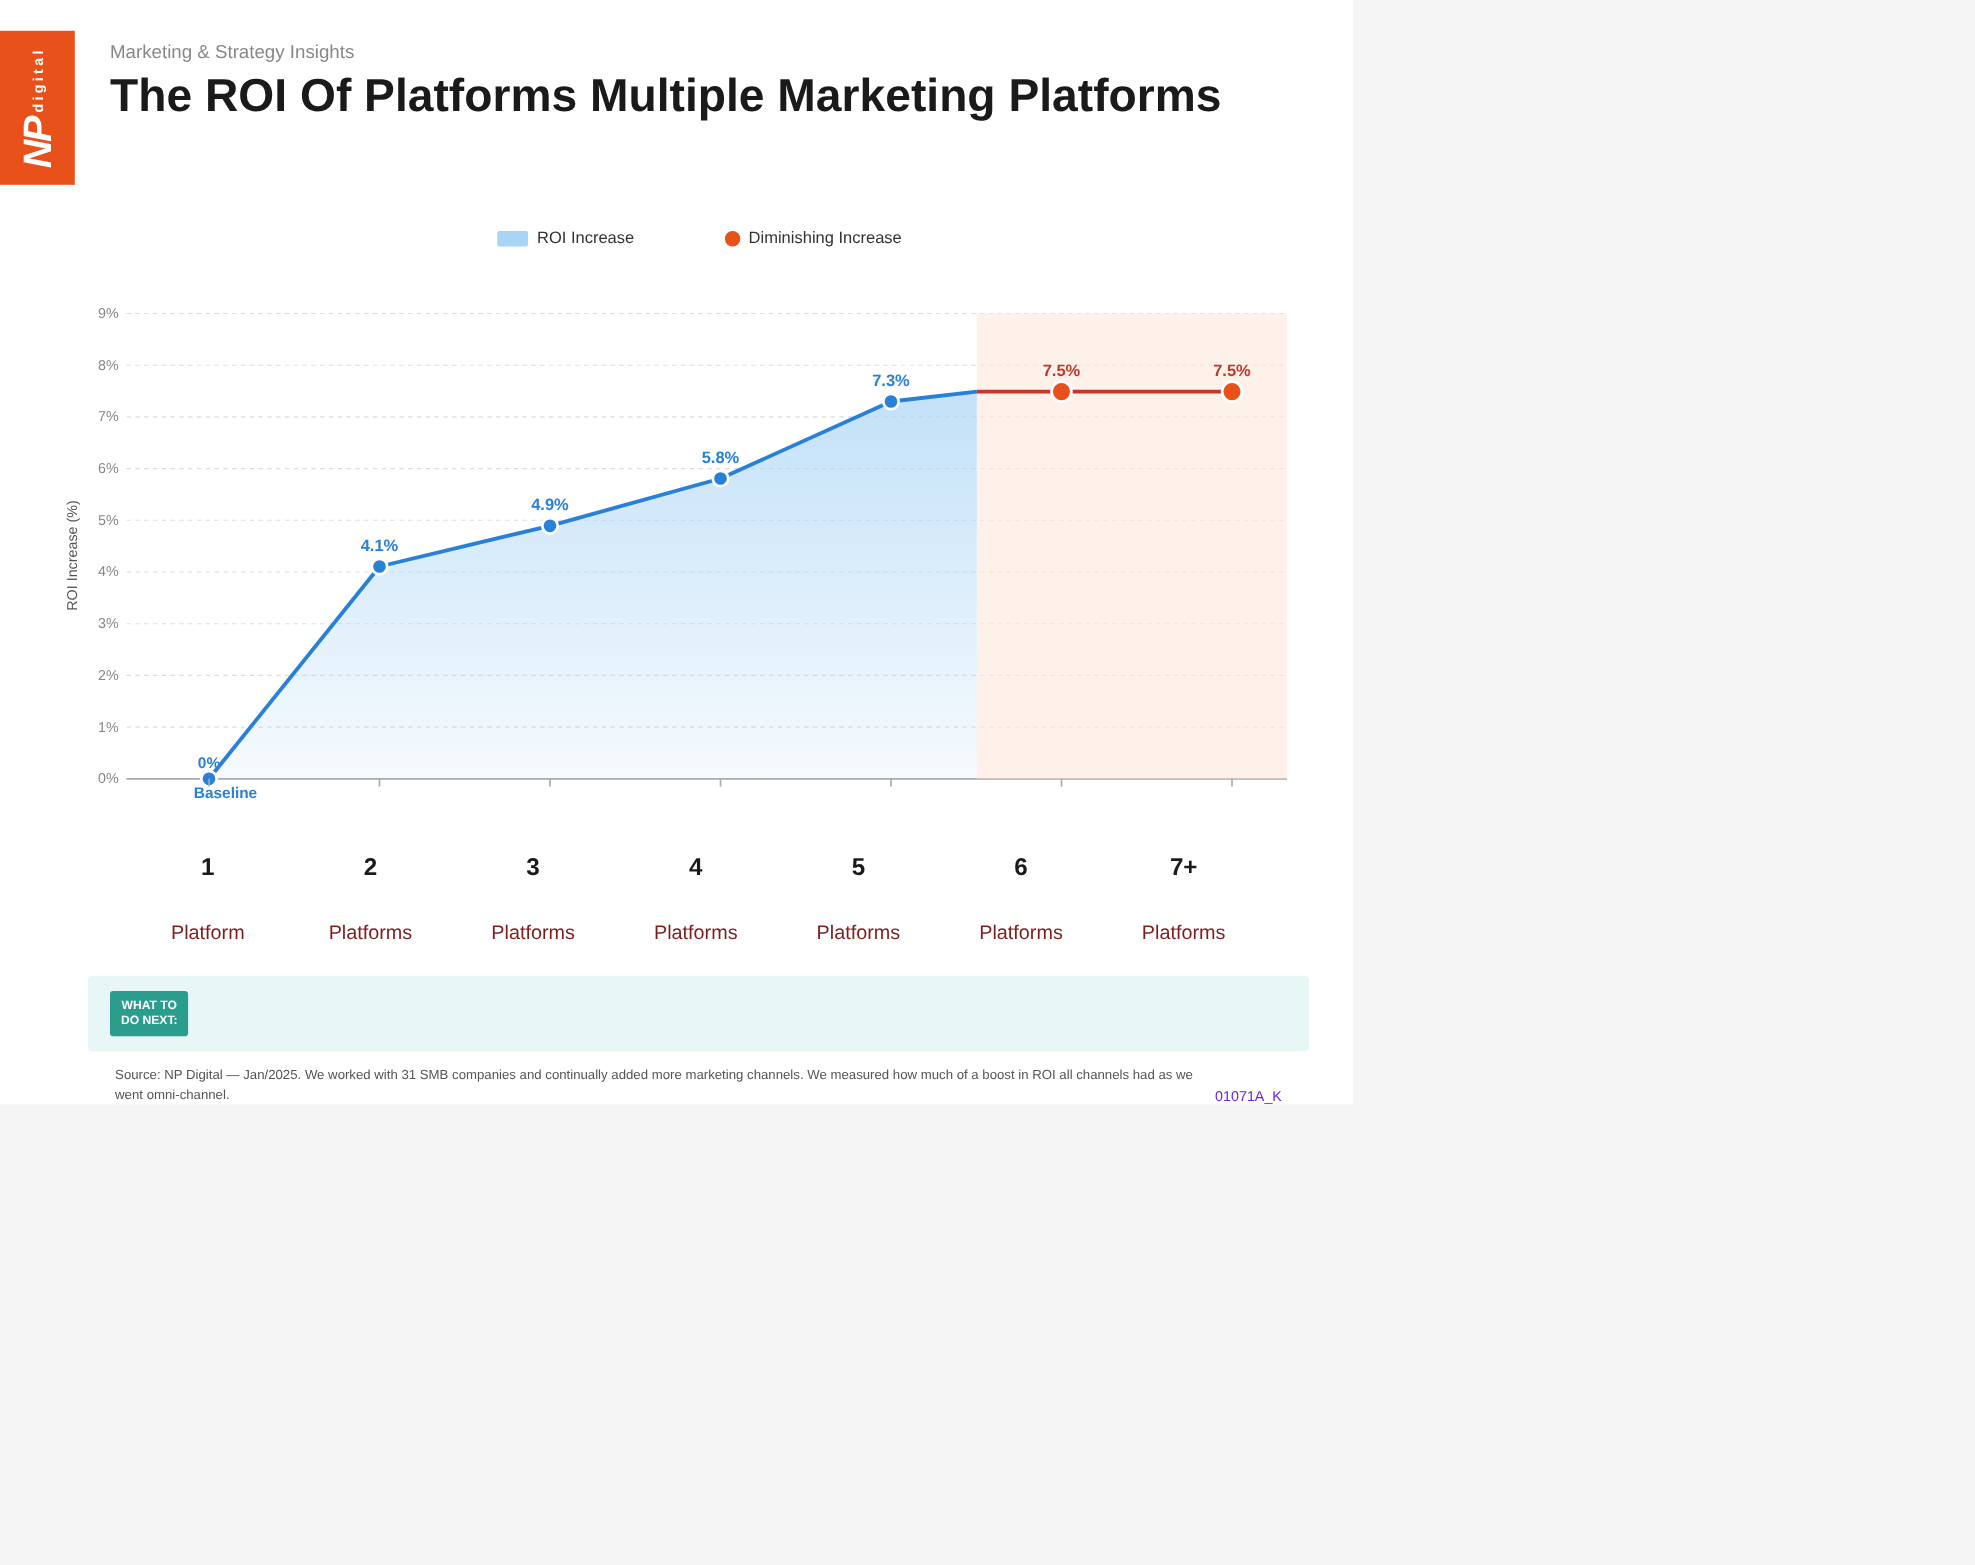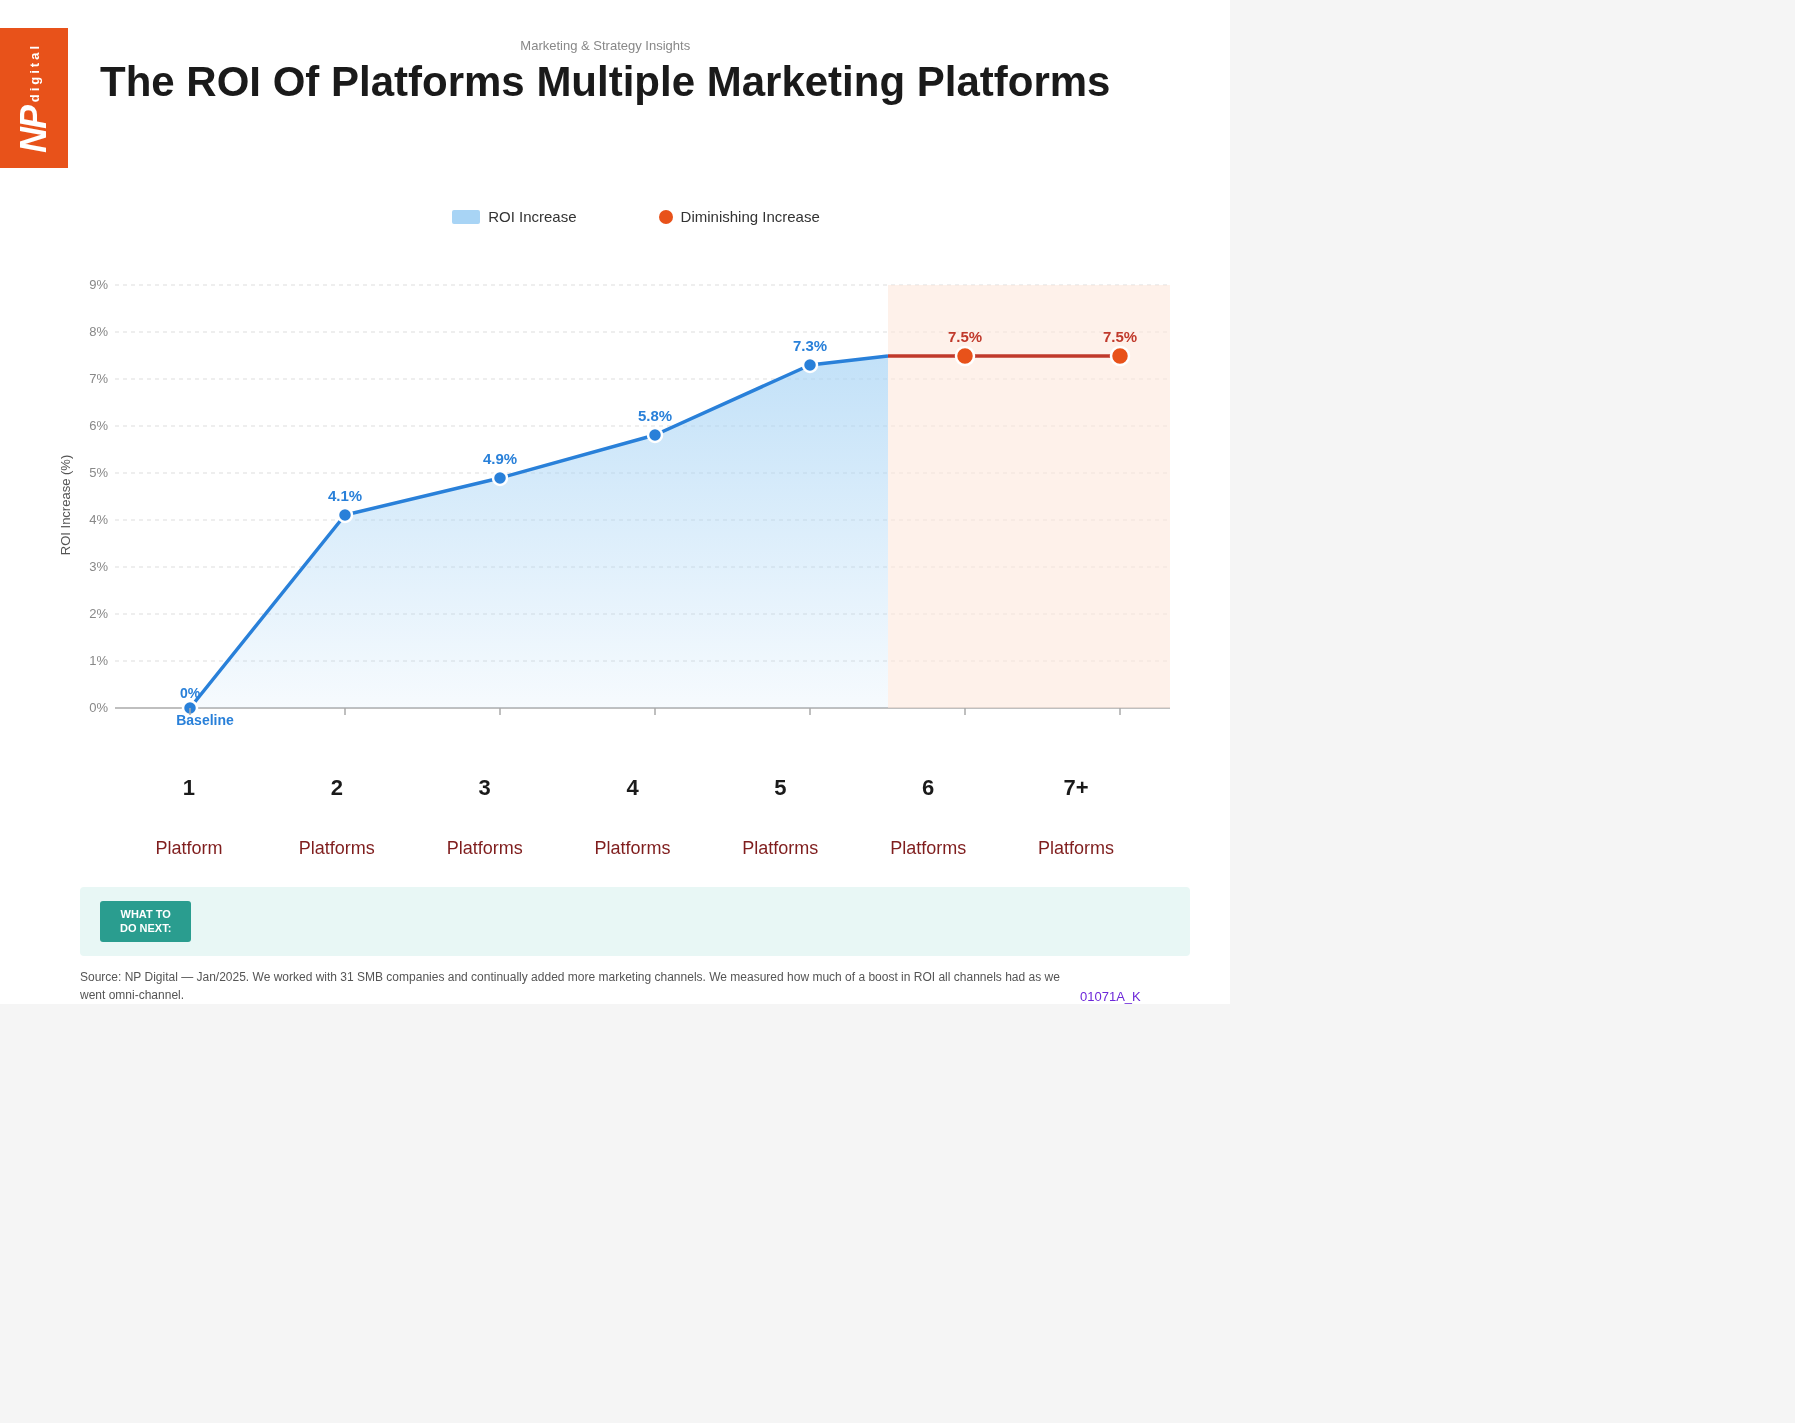--- a/index.html
+++ b/index.html
@@ -31,24 +31,23 @@
       align-items: center;
       justify-content: center;
       margin-right: 32px;
       flex-shrink: 0;
     }
     .header-text {
       padding-top: 10px;
     }
     .subtitle {
       color: #888;
-      font-size: 13px;
+      font-size: 17px;
       font-weight: 400;
       margin-bottom: 6px;
-      text-align: center;
     }
     .main-title {
       color: #1a1a1a;
       font-size: 42px;
       font-weight: 900;
       line-height: 1.1;
     }
     
     .chart-section {
       padding: 20px 50px 10px 50px;
@@ -122,38 +121,38 @@
       border-radius: 4px;
       padding: 14px 20px;
       gap: 18px;
     }
     .cta-badge {
       background: #2a9d8f;
       color: white;
       font-size: 11px;
       font-weight: 700;
       text-align: center;
-      padding: 6px 20px;
+      padding: 6px 10px;
       border-radius: 3px;
       line-height: 1.3;
       white-space: nowrap;
       flex-shrink: 0;
     }
     .cta-text {
       font-size: 17px;
       color: #1a1a1a;
       font-weight: 400;
     }
     
     .source-section {
       margin: 6px 40px 14px 80px;
       font-size: 12px;
       color: #555;
       display: flex;
-      justify-content: flex-start;
+      justify-content: center;
     }
     .source-text {
       max-width: 1000px;
       line-height: 1.5;
     }
     .source-code {
       color: #6d28d9;
       font-size: 13px;
       white-space: nowrap;
       align-self: flex-end;

